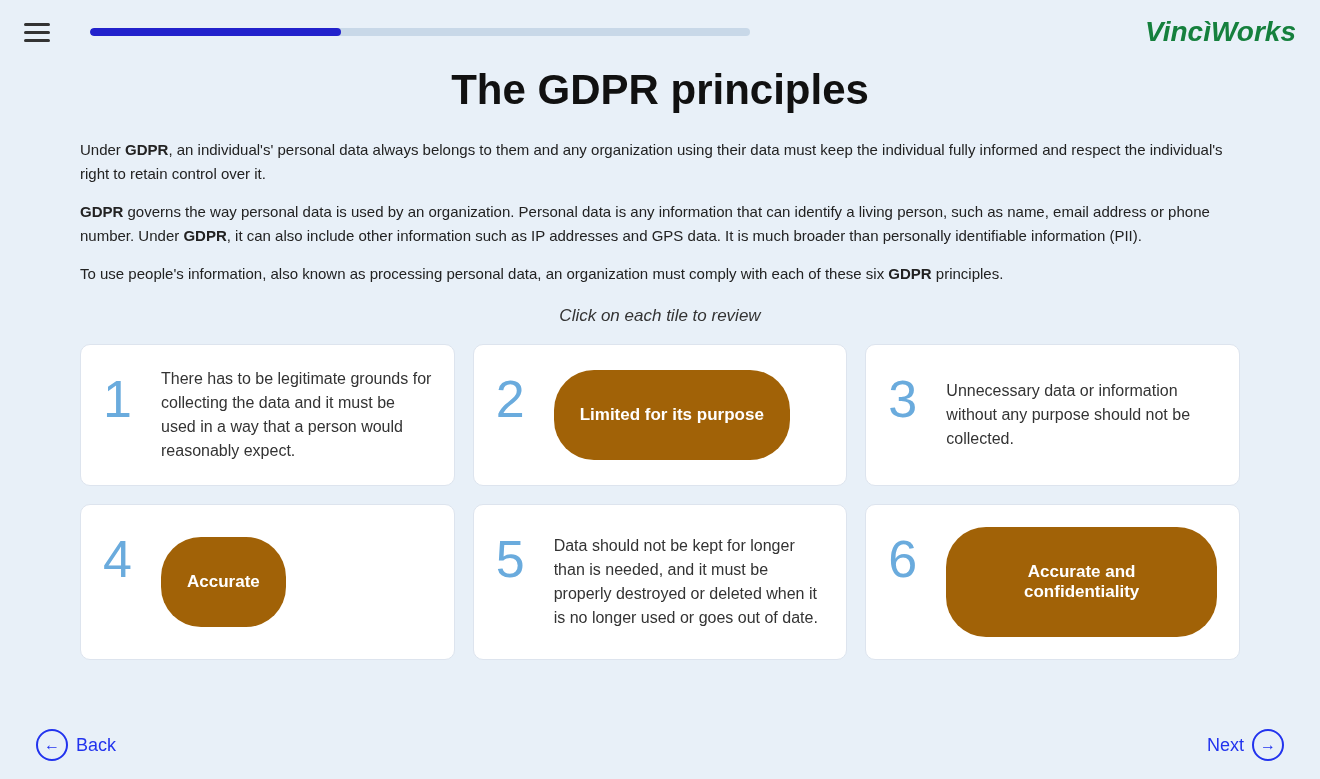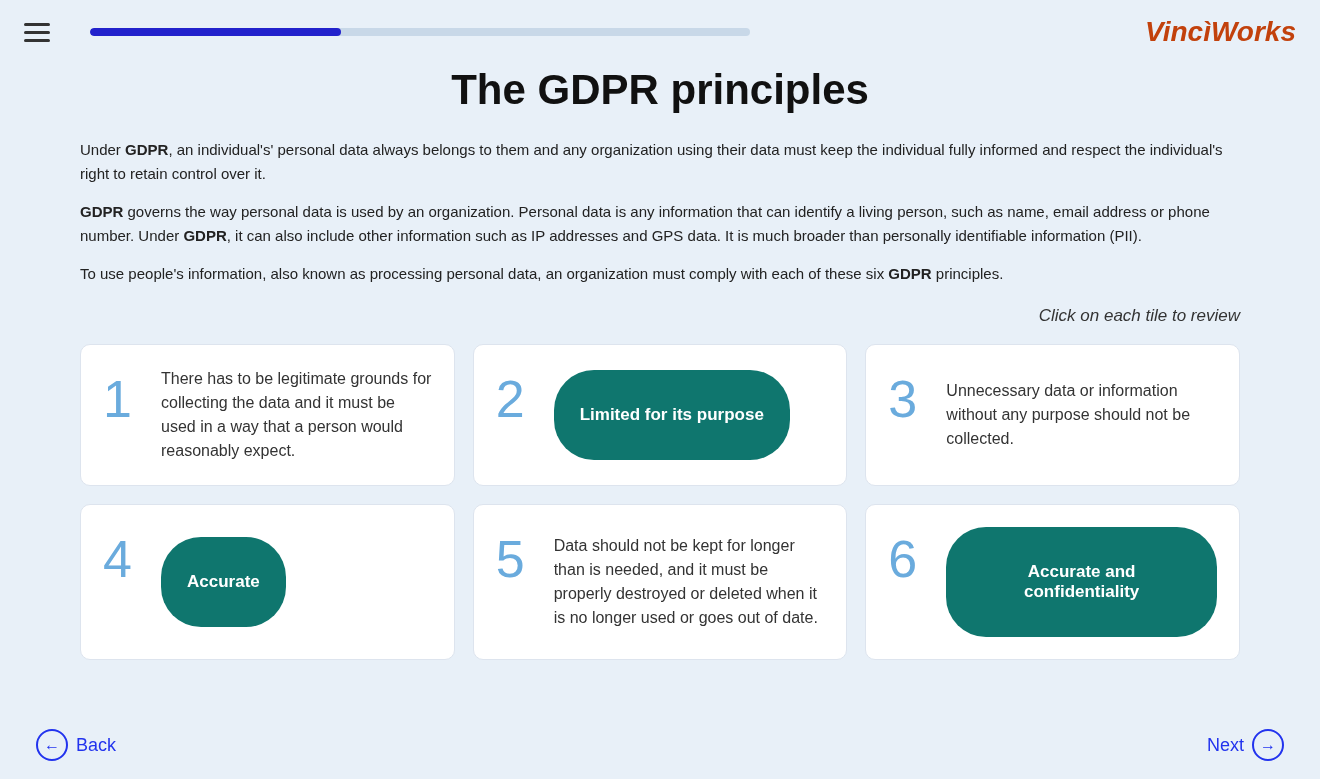--- a/index.html
+++ b/index.html
@@ -51,21 +51,21 @@
     }
     .progress-bar-fill {
       height: 100%;
       background: #2222cc;
       border-radius: 4px;
     }
 
     .logo {
       font-size: 28px;
       font-weight: bold;
-      color: #c2410c;
+      color: #15803d;
       font-style: italic;
       white-space: nowrap;
     }
 
     
     .main {
       padding: 10px 80px 80px 80px;
     }
 
     .page-title {
@@ -80,21 +80,21 @@
       font-size: 15px;
       color: #222;
       line-height: 1.6;
       margin-bottom: 14px;
     }
     .intro-text strong, .intro-text b {
       font-weight: 800;
     }
 
     .click-instruction {
-      text-align: right;
+      text-align: center;
       font-size: 17px;
       font-style: italic;
       color: #333;
       margin: 20px 0 18px 0;
     }
 
     
     .tiles-grid {
       display: grid;
       grid-template-columns: repeat(3, 1fr);
@@ -128,21 +128,21 @@
       flex: 1;
     }
 
     .tile-text {
       font-size: 16px;
       color: #333;
       line-height: 1.5;
     }
 
     .tile-pill {
-      background: #0f766e;
+      background: #a16207;
       color: #fff;
       border-radius: 40px;
       padding: 35px 26px;
       font-size: 17px;
       font-weight: bold;
       text-align: center;
       cursor: pointer;
       display: inline-block;
     }
 

